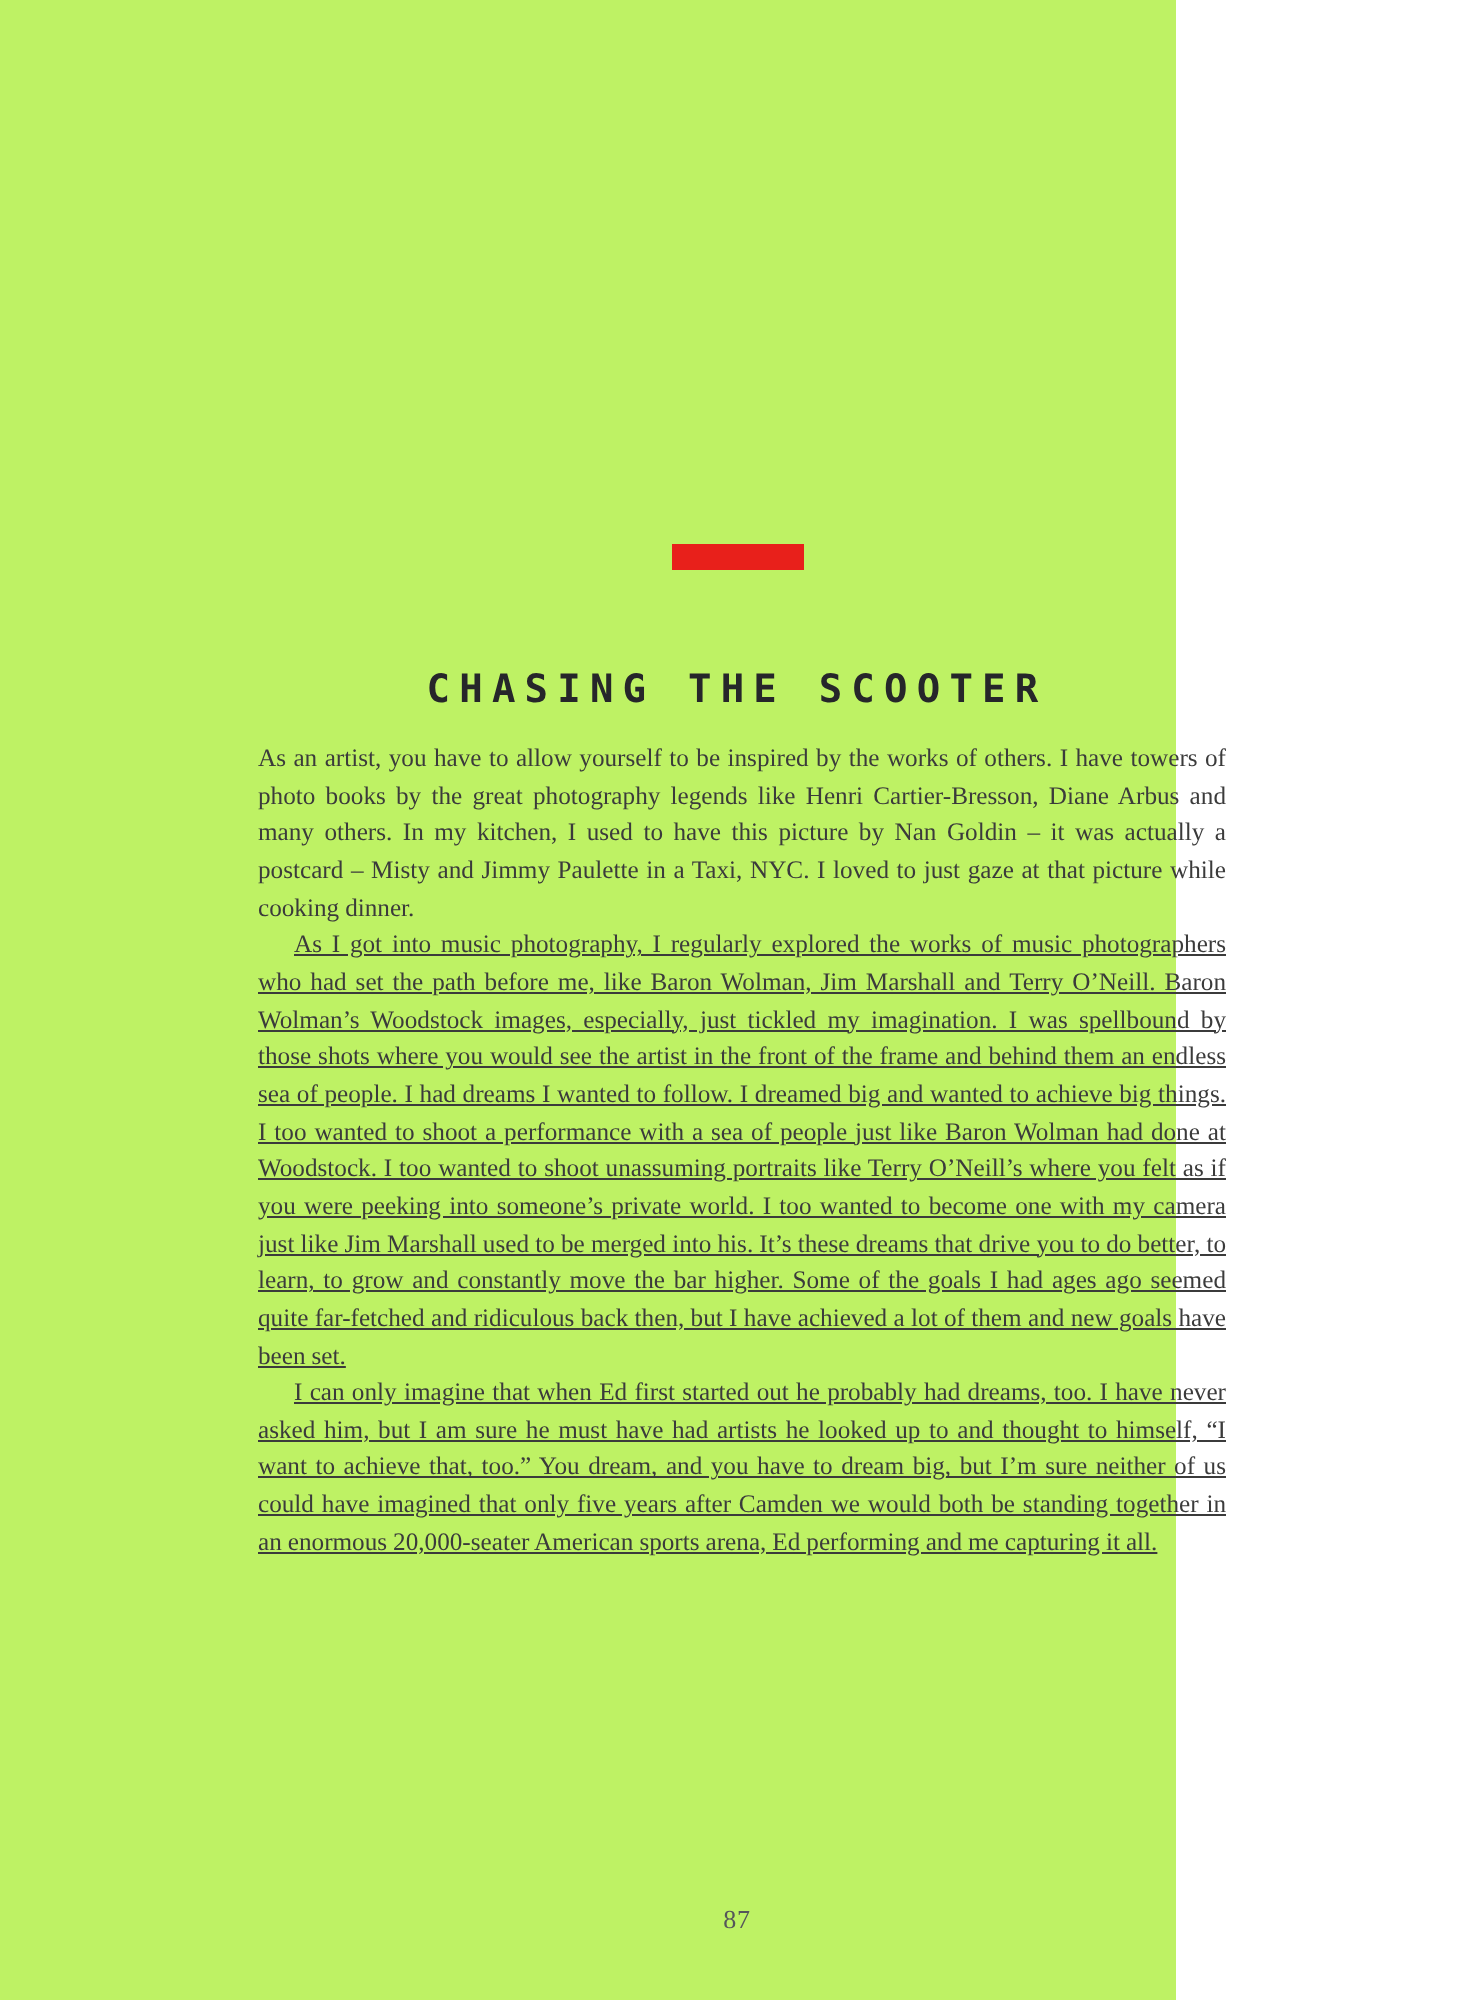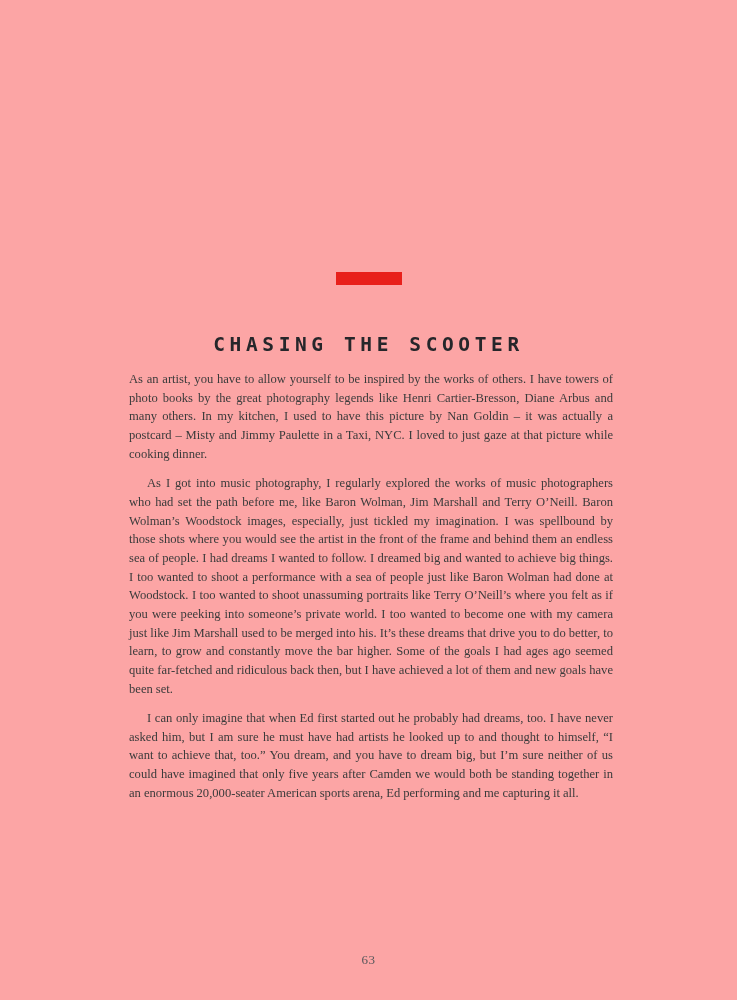--- a/index.html
+++ b/index.html
@@ -12,23 +12,23 @@
     background: #ffffff;
     font-family: "Liberation Serif", "DejaVu Serif", serif;
     color: #3b3b3b;
     overflow: hidden;
     position: relative;
   }
 
   .page {
     position: absolute;
     inset: 0;
-    width: 737px;
+    width: 588px;
     height: 1000px;
-    background: #fca5a5;
+    background: #bef264;
   }
 
   
   .rule-wrap {
     position: absolute;
     left: 0;
     top: 272px;
     width: 737px;
     text-align: center;
     line-height: 0;
@@ -71,21 +71,22 @@
     text-justify: inter-word;
     color: #3b3b3b;
     -webkit-hyphens: none;
     hyphens: none;
     word-spacing: -0.15px;
   }
   .body-block p.indent {
     text-indent: 18px;
   }
   .body-block p + p {
-    margin-top: 11px;
+    margin-top: 0;
+    text-decoration: underline;
   }
   .italic-title {
   }
 
   
   .folio {
     position: absolute;
     left: 0;
     top: 952px;
     width: 737px;
@@ -105,15 +106,15 @@
   </div>
 
   <h1 class="chapter-title">CHASING THE SCOOTER</h1>
 
   <div class="body-block">
       <p><span>As an artist, you have to allow yourself to be inspired by the works of others. I have towers of photo books by the great photography legends like Henri Cartier-Bresson, Diane Arbus and many others. In my kitchen, I used to have this picture by Nan Goldin – it was actually a postcard – </span><span class="italic-title">Misty and Jimmy Paulette in a Taxi, NYC</span><span>. I loved to just gaze at that picture while cooking dinner.</span></p>
       <p class="indent"><span>As I got into music photography, I regularly explored the works of music photographers who had set the path before me, like Baron Wolman, Jim Marshall and Terry O’Neill. Baron Wolman’s Woodstock images, especially, just tickled my imagination. I was spellbound by those shots where you would see the artist in the front of the frame and behind them an endless sea of people. I had dreams I wanted to follow. I dreamed big and wanted to achieve big things. I too wanted to shoot a performance with a sea of people just like Baron Wolman had done at Woodstock. I too wanted to shoot unassuming portraits like Terry O’Neill’s where you felt as if you were peeking into someone’s private world. I too wanted to become one with my camera just like Jim Marshall used to be merged into his. It’s these dreams that drive you to do better, to learn, to grow and constantly move the bar higher. Some of the goals I had ages ago seemed quite far-fetched and ridiculous back then, but I have achieved a lot of them and new goals have been set.</span></p>
       <p class="indent"><span>I can only imagine that when Ed first started out he probably had dreams, too. I have never asked him, but I am sure he must have had artists he looked up to and thought to himself, “I want to achieve that, too.” You dream, and you have to dream big, but I’m sure neither of us could have imagined that only five years after Camden we would both be standing together in an enormous 20,000-seater American sports arena, Ed performing and me capturing it all.</span></p>
     </div>
 
-  <div class="folio">63</div>
+  <div class="folio">87</div>
 
 </div>
 
 </body></html>

